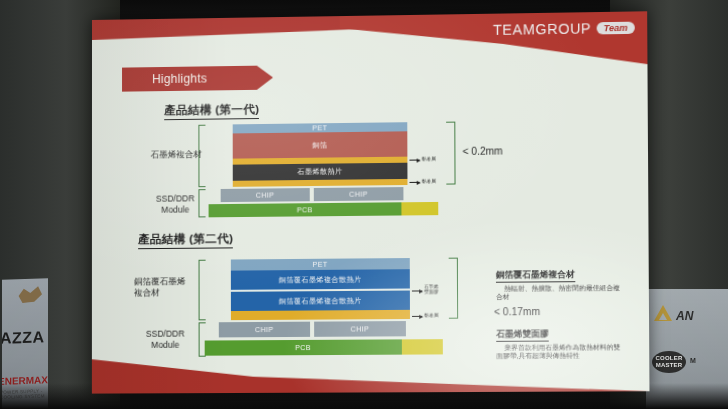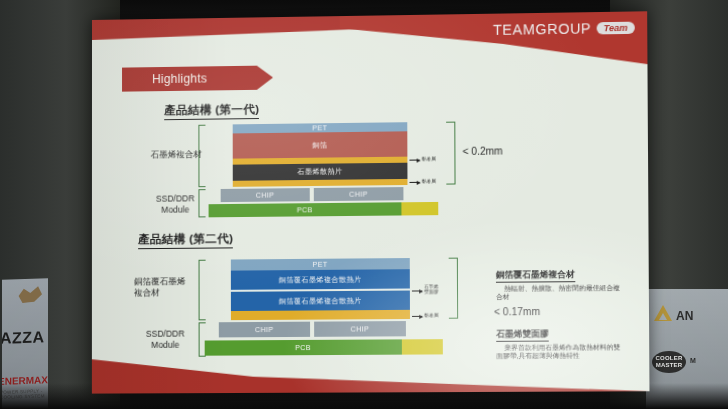--- a/index.html
+++ b/index.html
@@ -95,21 +95,21 @@
   }
   .banner-right .tri-in {
     position: absolute; left: 13px; top: 24px;
     width: 0; height: 0;
     border-left: 4px solid transparent;
     border-right: 4px solid transparent;
     border-bottom: 7px solid #b4bcc2;
   }
   .banner-right .br-txt {
     position: absolute; left: 30px; top: 20px;
-    font-size: 12px; font-weight: bold; color: #2a2a2a; 
+    font-size: 12px; font-weight: bold; color: #2a2a2a; font-style: italic;
   }
   .banner-right .cm-badge {
     position: absolute; left: 6px; top: 62px;
     width: 34px; height: 22px; border-radius: 50%;
     background: #2b2b2b;
     color: #fff; font-size: 6px; font-weight: bold; line-height: 7px;
     text-align: center; padding-top: 4px; letter-spacing: .2px;
   }
   .banner-right .cm-txt {
     position: absolute; left: 44px; top: 68px;

